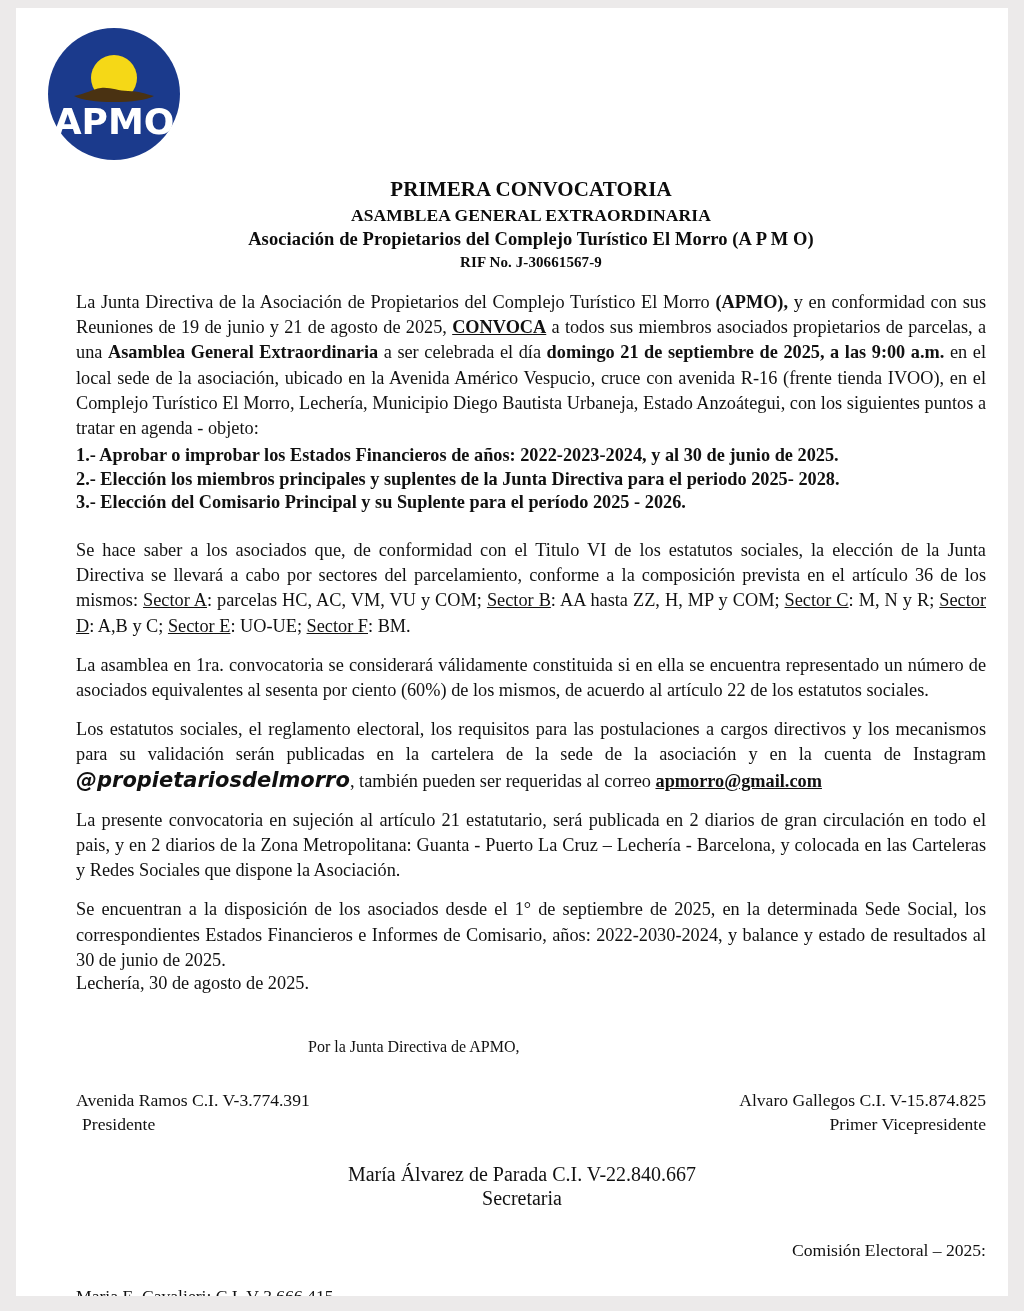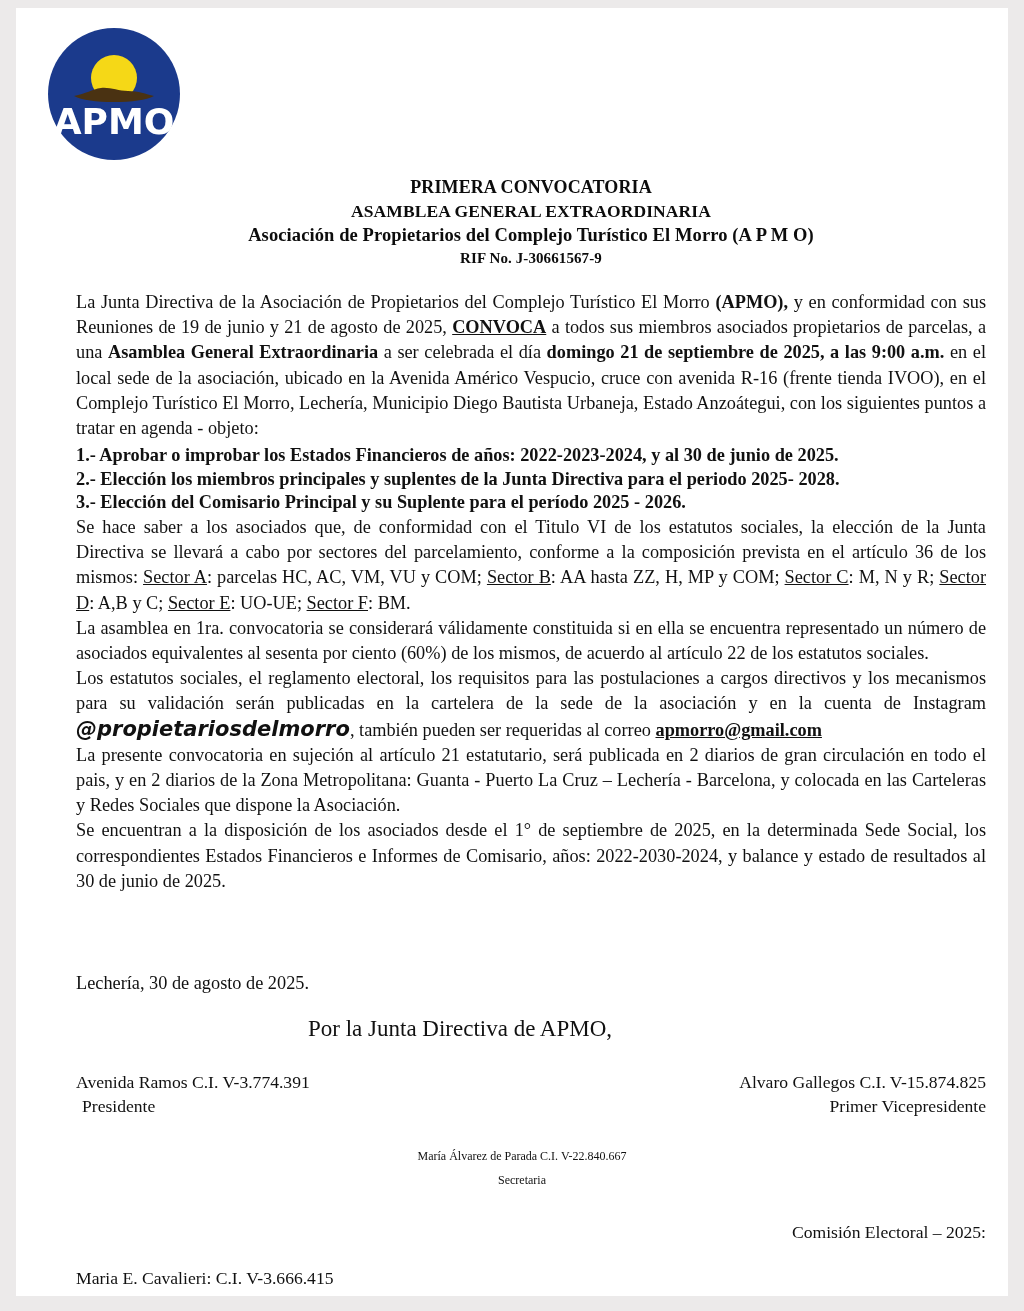--- a/index.html
+++ b/index.html
@@ -41,21 +41,21 @@
     top: 168px;
     width: 910px;
     text-align: center;
     color: #0c0c0c;
   }
   .header .h-line {
     font-weight: bold;
     line-height: 1.33;
     letter-spacing: 0.1px;
   }
-  .h1 { font-size: 18px; }
+  .h1 { font-size: 21px; }
   .h2 { font-size: 17.5px; }
   .h3 { font-size: 18.5px; }
   .h4 { font-size: 15px; padding-top: 1px; }
 
   
   .body-area {
     position: absolute;
     left: 60px;
     top: 282px;
     width: 910px;
@@ -73,54 +73,54 @@
     font-weight: bold;
     font-style: italic;
     font-size: 21px;
   }
   .agenda { margin-top: 3px; }
   .agenda p {
     font-weight: bold;
     font-size: 18.3px;
     line-height: 23.6px;
   }
-  .after-agenda { }
-
-  .block { margin-top: 0px; }
+  .after-agenda { margin-top: 23px; }
+
+  .block { margin-top: 14px; }
 
   
   .sig-area {
     position: absolute;
     left: 60px;
     top: 963px;
     width: 910px;
     color: #111111;
     font-size: 18.3px;
     line-height: 24px;
   }
   .place { margin-bottom: 0; }
   .by-line {
-    margin-top: 22px;
+    margin-top: 40px;
     padding-left: 232px;
-    font-size: 23px;
+    font-size: 16px;
   }
   .sig-row {
     margin-top: 29px;
     display: flex;
     justify-content: space-between;
     font-size: 17.6px;
   }
   .sig-left { text-align: left; }
   .sig-right { text-align: right; }
   .sig-role { display: block; }
   .sig-left .sig-role { padding-left: 6px; }
   .sig-center {
     margin-top: 26px;
     text-align: center;
-    font-size: 12px;
+    font-size: 20px;
     padding-right: 18px;
   }
   .commission {
     margin-top: 28px;
     font-size: 17.6px;
     text-align: right;
   }
   .commission-list { margin-top: 22px; }
   .commission-list div { line-height: 24.5px; font-size: 17.6px; }
 </style>

